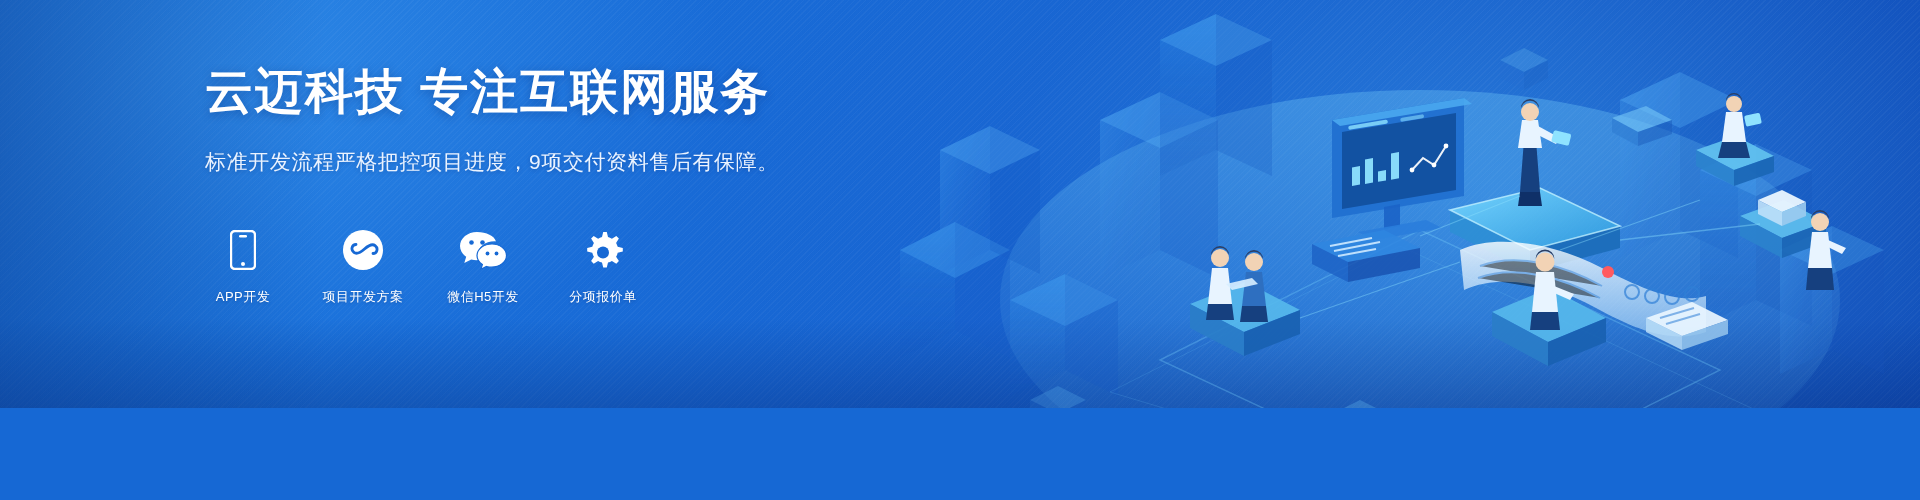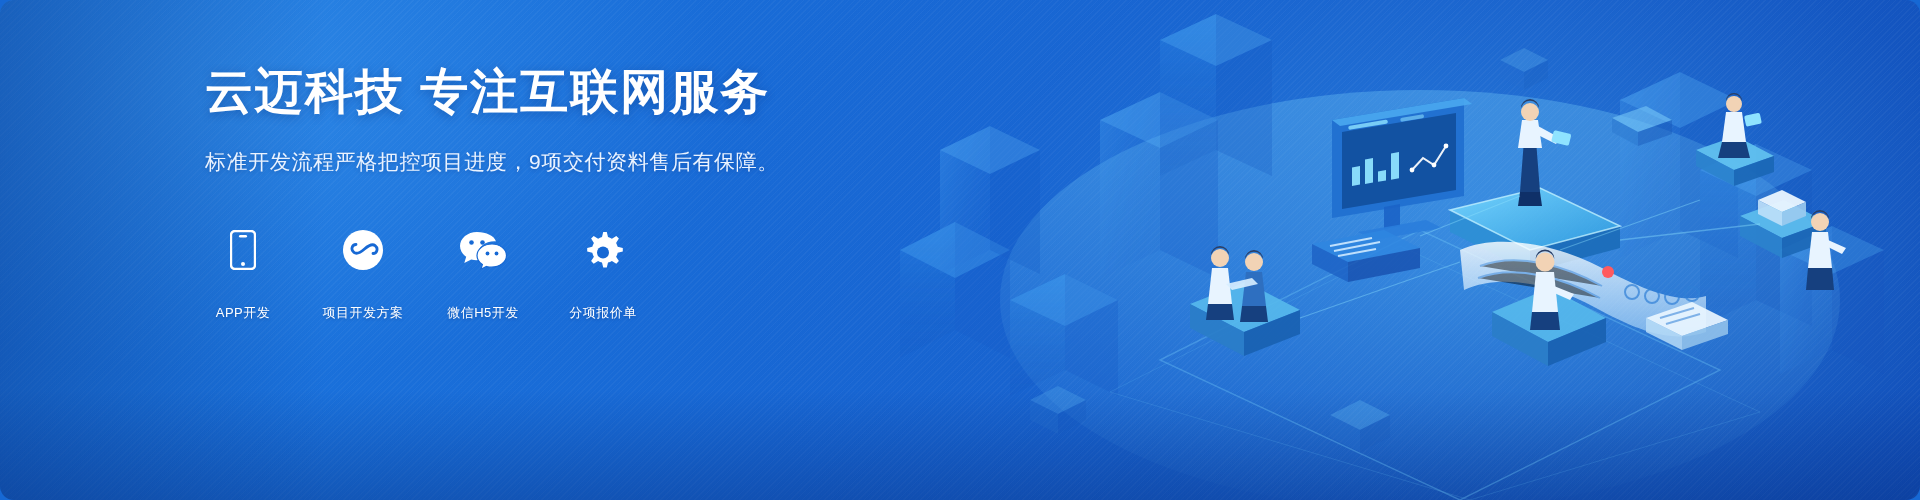--- a/index.html
+++ b/index.html
@@ -5,27 +5,26 @@
   * { margin:0; padding:0; box-sizing:border-box; }
   html,body { width:1920px; height:500px; overflow:hidden; }
   body {
     font-family:"Liberation Sans","DejaVu Sans",sans-serif;
     background:#1668d4;
   }
 
   
   .banner{
     position:relative;
-    width:1920px; height:500px;
+    width:1920px; height:408px;
     overflow:hidden;
     background:
       radial-gradient(ellipse 1100px 720px at 78% 48%, rgba(56,150,235,0.55) 0%, rgba(30,110,215,0.25) 45%, rgba(15,80,190,0.0) 72%),
       radial-gradient(ellipse 900px 520px at 12% 18%, rgba(70,160,240,0.40) 0%, rgba(25,105,212,0.10) 55%, rgba(20,90,200,0) 78%),
       linear-gradient(118deg,#1e7ce0 0%,#1a72dc 22%,#1765d2 48%,#1457c4 72%,#0e46b0 100%);
-    border-radius: 14px;
   }
   
   .banner::before{
     content:""; position:absolute; inset:0;
     background-image:repeating-linear-gradient(135deg, rgba(255,255,255,0.035) 0 1px, rgba(255,255,255,0) 1px 4px);
     pointer-events:none;
   }
   
   .banner::after{
     content:""; position:absolute; inset:0;
@@ -69,21 +68,21 @@
   .service{
     display:flex; flex-direction:column; align-items:center;
     width:76px;
   }
   .service-ico{
     height:44px; width:56px;
     display:flex; align-items:center; justify-content:center;
   }
   .service-ico svg{ display:block; }
   .service-label{
-    margin-top:32px;
+    margin-top:16px;
     color:#ffffff;
     font-size:13px;
     letter-spacing:0.5px;
     white-space:nowrap;
     text-shadow:0 1px 3px rgba(5,40,110,0.35);
   }
 
   
   .art{
     position:absolute; right:0; top:0; width:1060px; height:500px; z-index:20;

